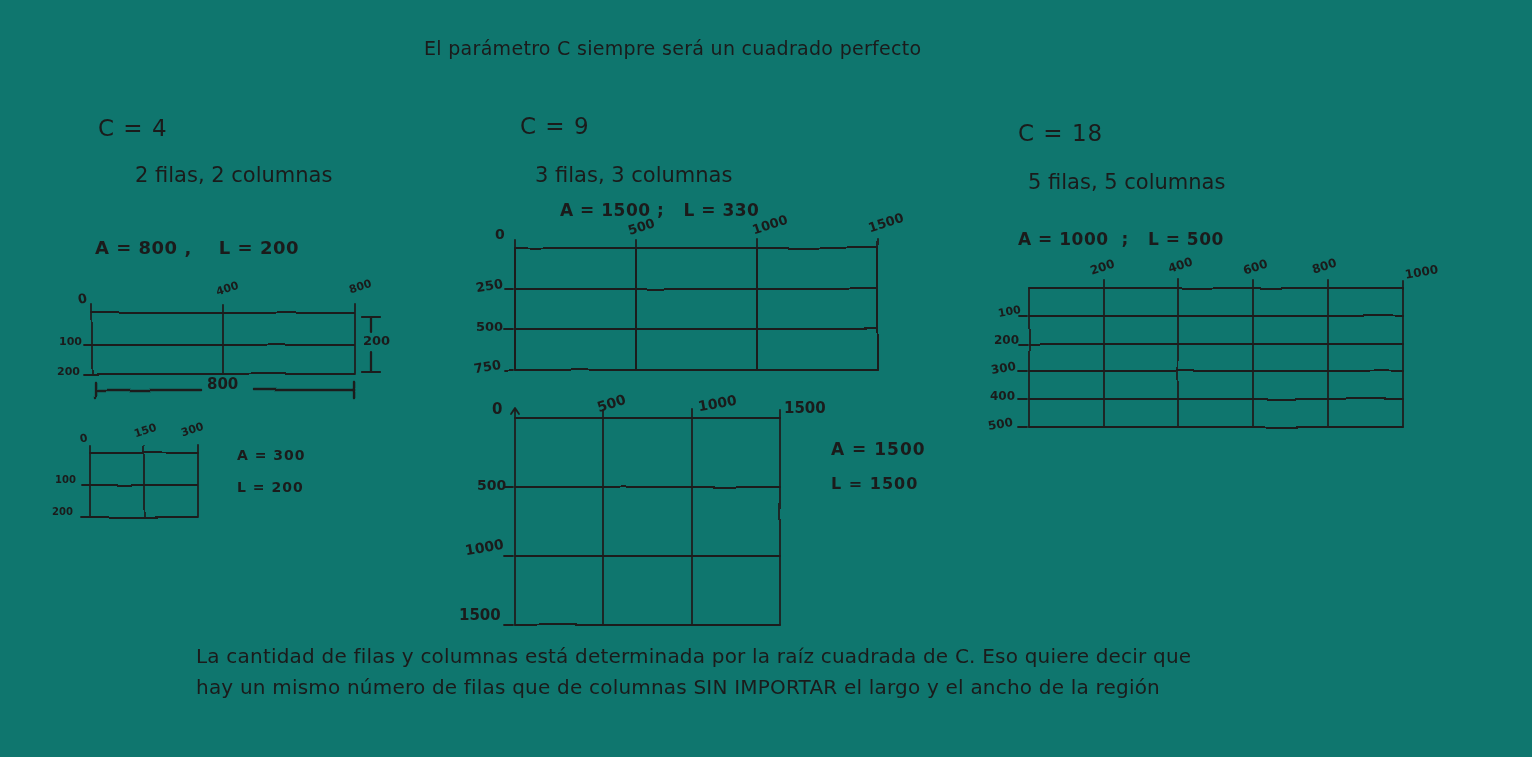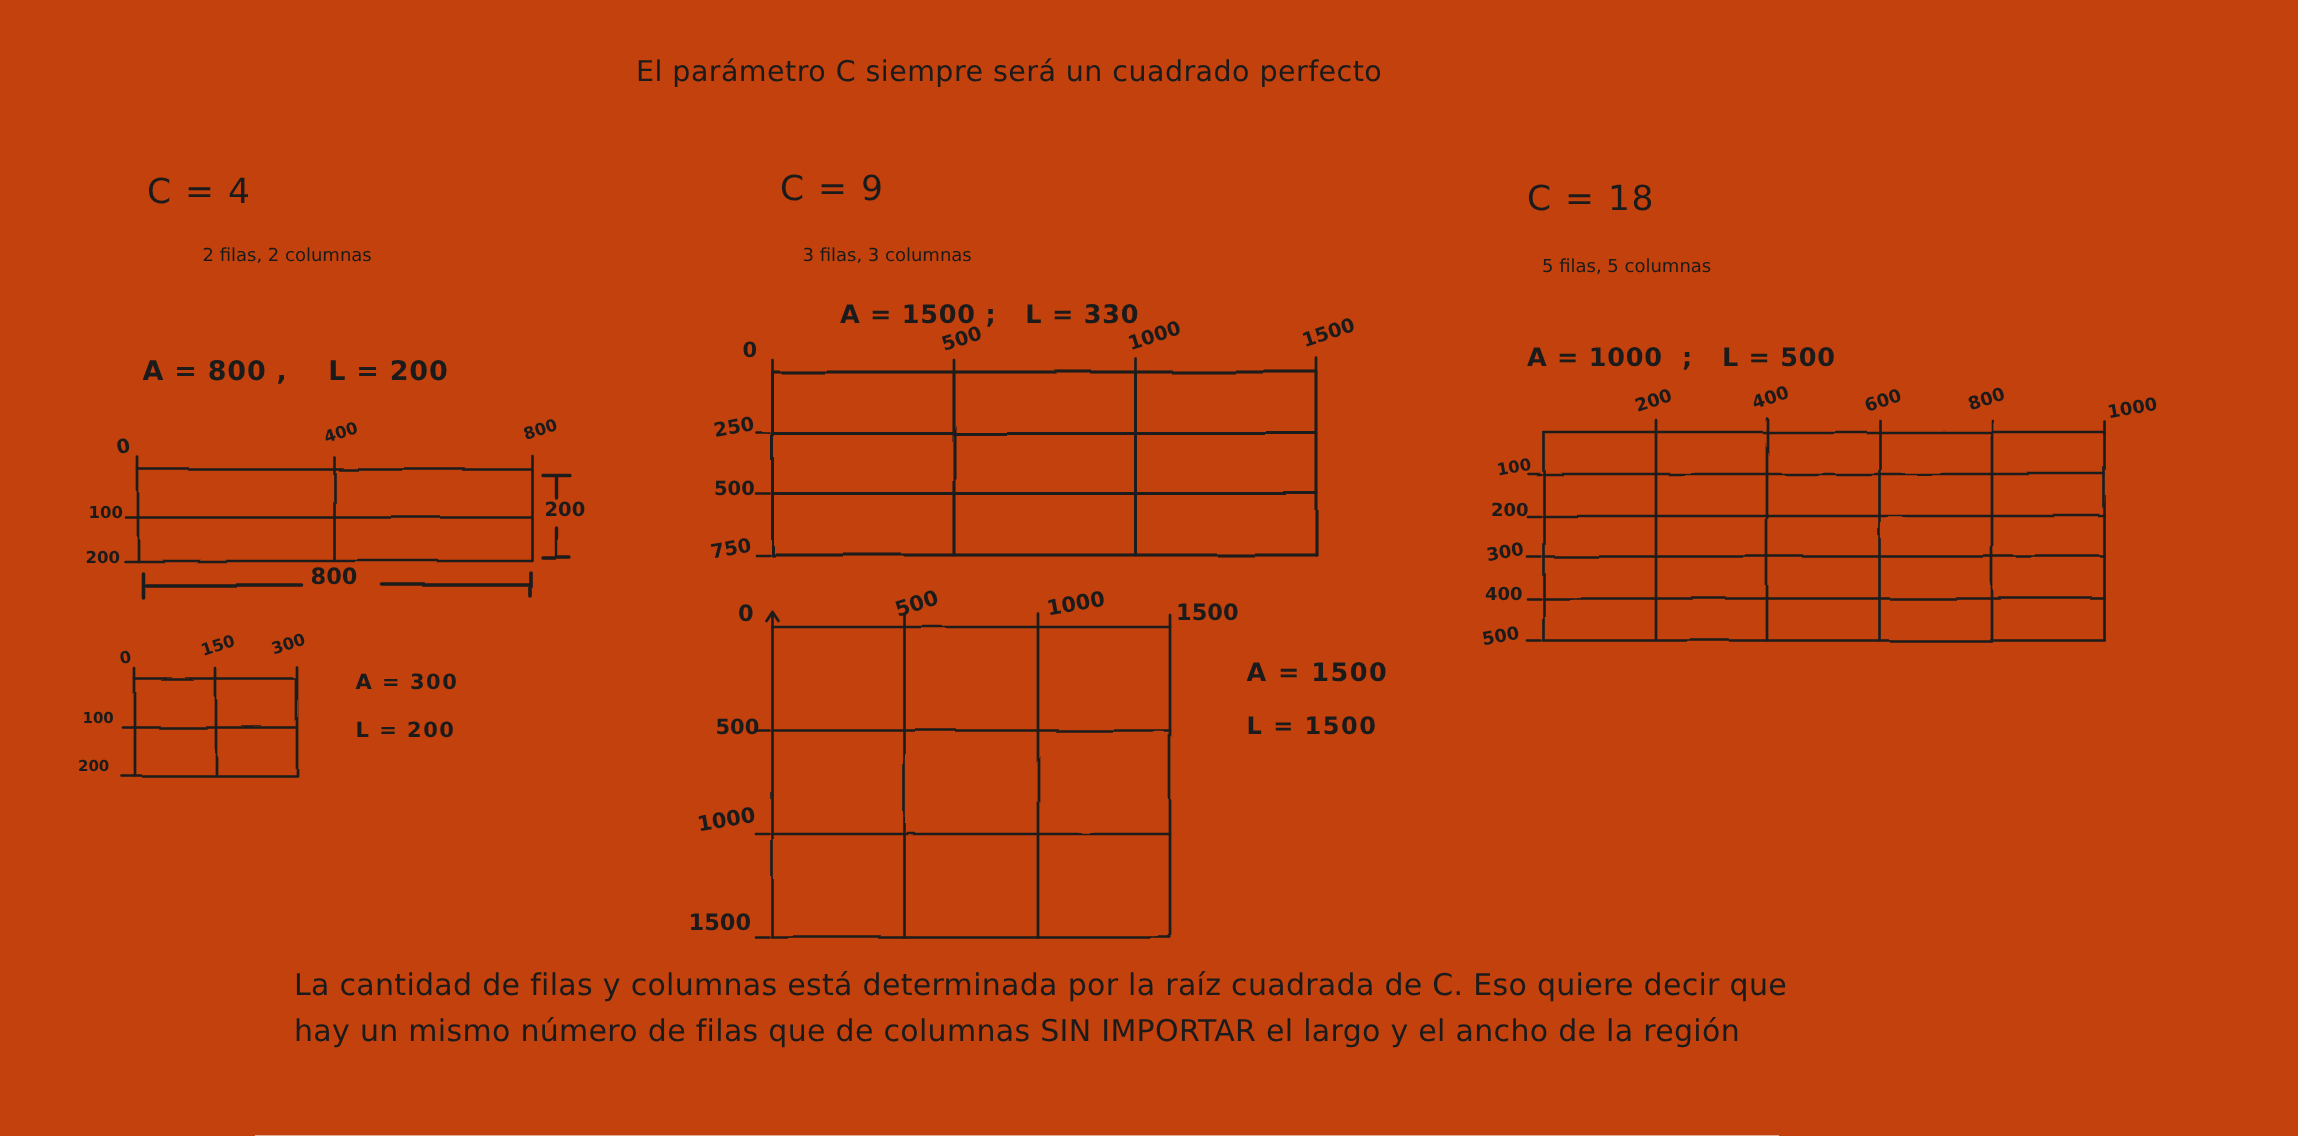--- a/index.html
+++ b/index.html
@@ -1,23 +1,23 @@
 <!DOCTYPE html>
 <html><head>
 <meta charset="utf-8">
 <style>
   html,body{margin:0;padding:0;background:#ffffff;}
   .canvas{
-    position:relative;width:1532px;height:757px;background:#c2410c;
+    position:relative;width:1532px;height:757px;background:#0f766e;
     font-family:"DejaVu Sans","Liberation Sans",sans-serif;color:#1b1b1b;overflow:hidden;
   }
   .t{position:absolute;white-space:pre;line-height:1.1;}
   .title{font-size:19px;letter-spacing:.3px;}
   .clabel{font-size:23px;letter-spacing:1px;}
-  .dims{font-size:12px;}
+  .dims{font-size:21px;}
   .params{font-size:18px;font-weight:700;letter-spacing:.5px;}
   .note{font-size:14px;font-weight:700;letter-spacing:1px;}
   .tick{font-weight:700;font-size:13px;}
   .tick.s{font-size:11px;}
   .rot{transform:rotate(-18deg);}
   .rot10{transform:rotate(-10deg);}
   .footer{font-size:20px;letter-spacing:.2px;}
   svg.lines{position:absolute;left:0;top:0;pointer-events:none;}
 </style>
 </head>

